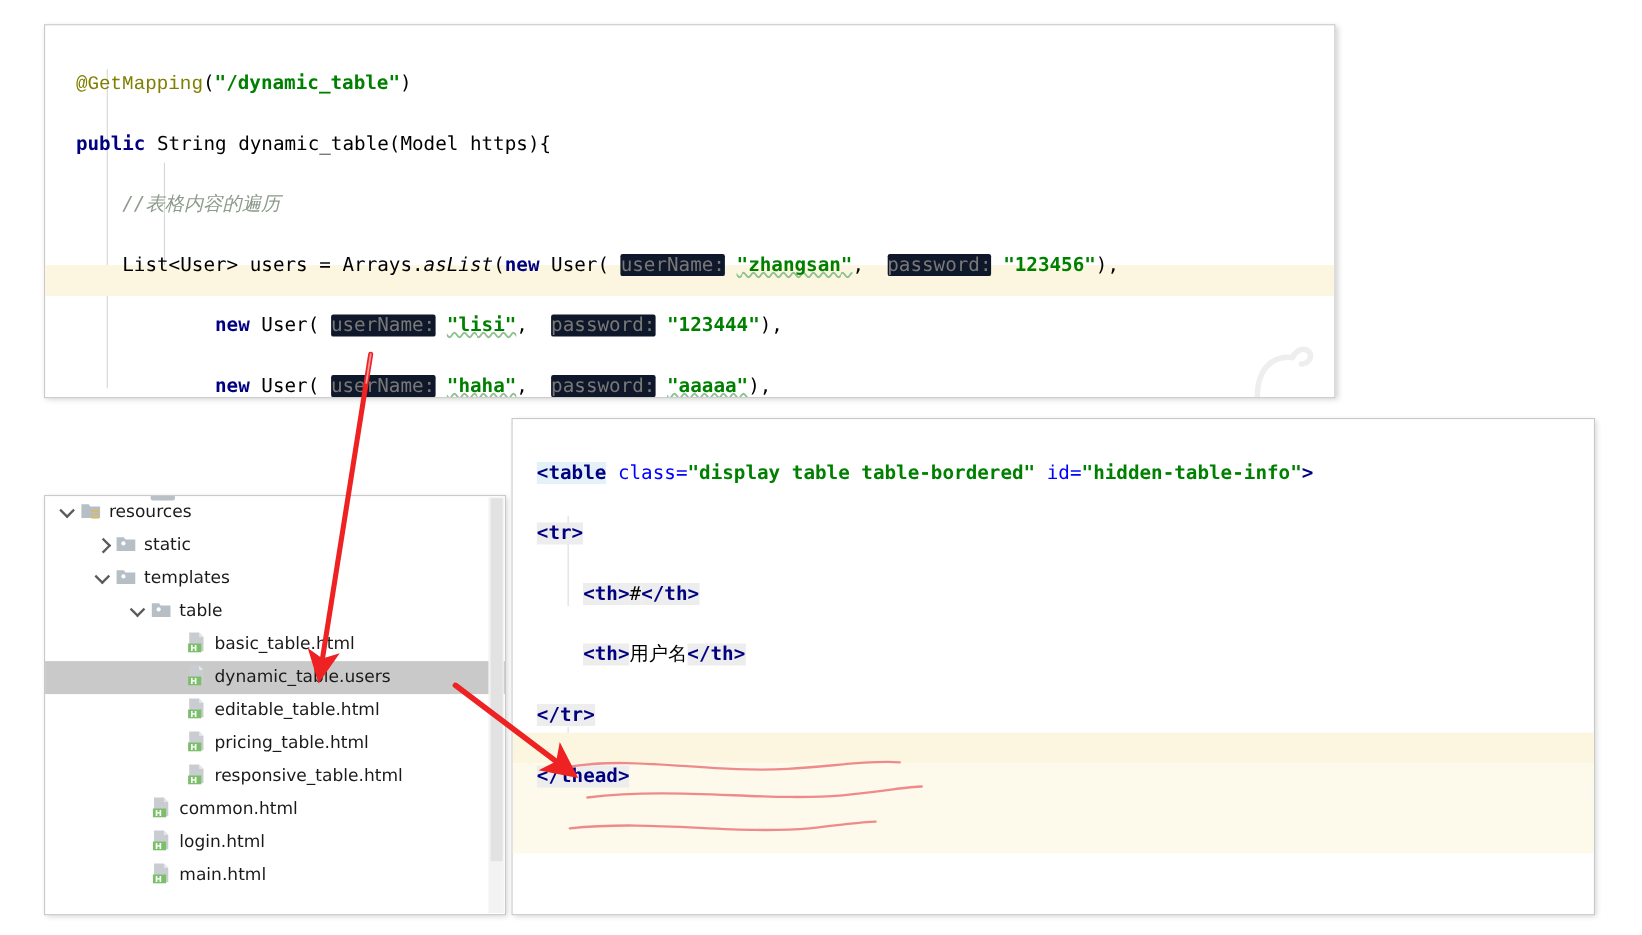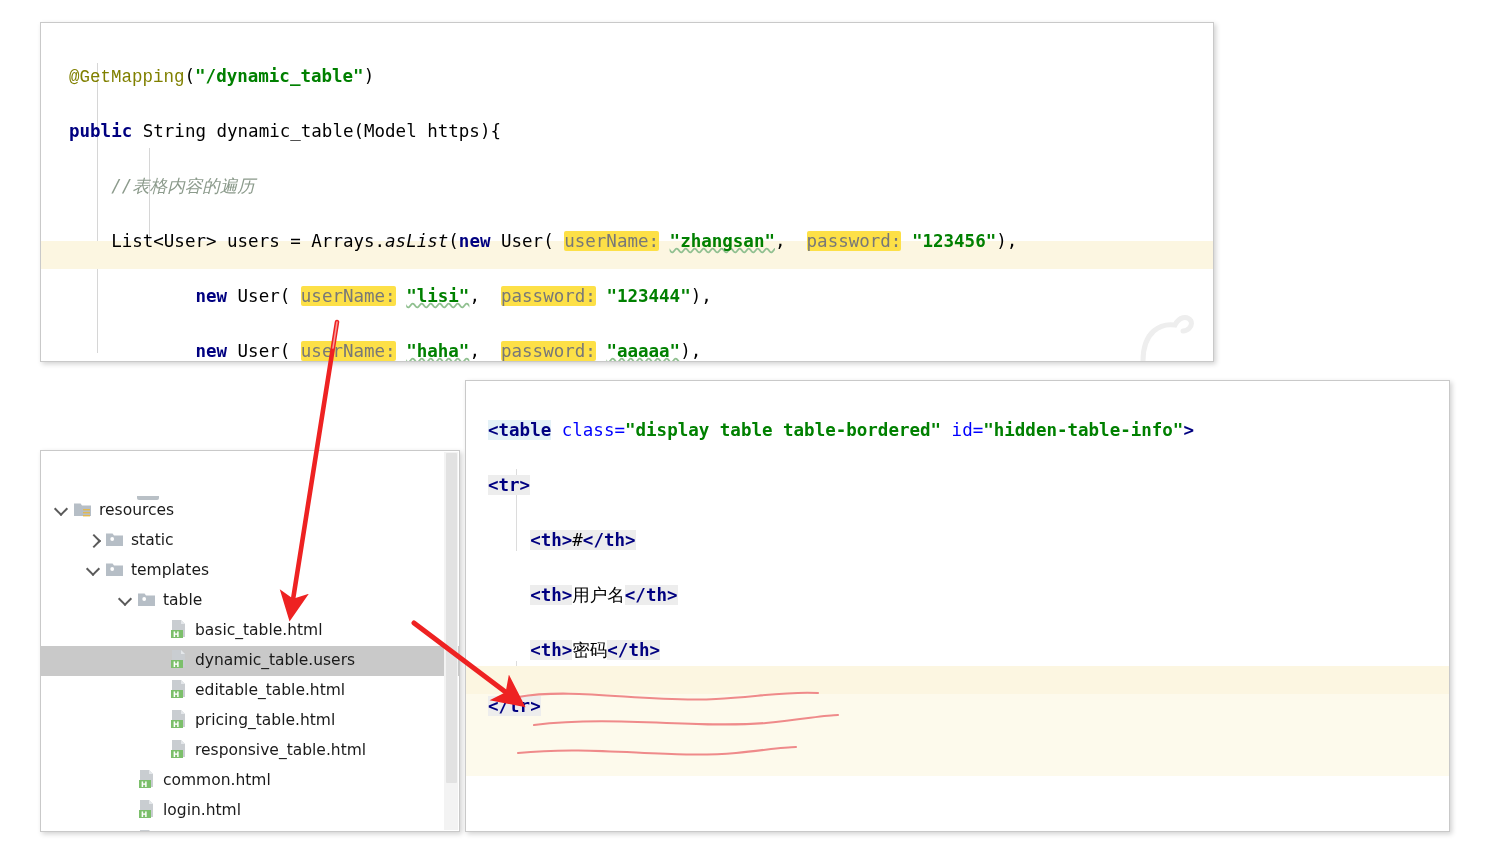--- a/index.html
+++ b/index.html
@@ -46,21 +46,21 @@
     position: absolute;
     left: 28px;
     top: 12px;
   }
   .jline { position: relative; height: 27.5px; }
   .kw      { color: #000080; font-weight: bold; }
   .anno    { color: #808000; font-family: Liberation Mono, monospace; }
   .str     { color: #008000; font-weight: bold; }
   .cmt     { color: #8c9b8c; font-style: italic; }
   .ital    { font-style: italic; }
-  .param   { color: #787878; background: #fde047; border-radius: 2px; }
+  .param   { color: #787878; background: #0f172a; border-radius: 2px; }
   .plain   { color: #000000; }
   .typo    { text-decoration: underline wavy #90c090; text-decoration-skip-ink: none; }
 
   .curline {
     position: absolute;
     left: 0;
     width: 100%;
     height: 27.5px;
     background: #fcf6e1;
   }
@@ -85,21 +85,20 @@
   #tree-panel {
     left: 40px;
     top: 450px;
     width: 420px;
     height: 382px;
   }
   #tree-inner {
     position: absolute;
     left: 0; top: 0; right: 0; bottom: 0;
     overflow: hidden;
-    margin-top: 45px;
   }
   .trow {
     position: relative;
     height: 30px;
     display: flex;
     align-items: center;
     font-family: "DejaVu Sans", sans-serif;
     font-size: 15.5px;
     color: #1a1a1a;
     white-space: nowrap;
@@ -384,22 +383,22 @@
     <div class="hl-line" style="top:285px;"></div>
     <div class="hl-line pale" style="top:312.6px;"></div>
     <div class="hl-line pale" style="top:340.2px;"></div>
     <div class="hl-line pale" style="top:367.8px;"></div>
 
     <div id="html-code">
 <div class="hline"><span class="tag chip-b">&lt;table</span><span class="txt"> </span><span class="attr">class=</span><span class="val">"display table table-bordered"</span><span class="txt"> </span><span class="attr">id=</span><span class="val">"hidden-table-info"</span><span class="tag">&gt;</span></div>
 <div class="hline"><span class="tag chip">&lt;tr&gt;</span></div>
 <div class="hline"><span class="txt">    </span><span class="tag chip">&lt;th&gt;</span><span class="txt chip">#</span><span class="tag chip">&lt;/th&gt;</span></div>
 <div class="hline"><span class="txt">    </span><span class="tag chip">&lt;th&gt;</span><span class="txt">用户名</span><span class="tag chip">&lt;/th&gt;</span></div>
-<div class="hline"><span class="txt">    </span><span class="tag chip">&lt;th&gt;</span><span class="txt">密码</span><span class="tag chip">&lt;/th&gt;</span></div>
 <div class="hline"><span class="tag chip">&lt;/tr&gt;</span></div>
+<div class="hline"><span class="tag chip">&lt;/thead&gt;</span></div>
 
 
 
 
 
 
 
 
     </div>
 

